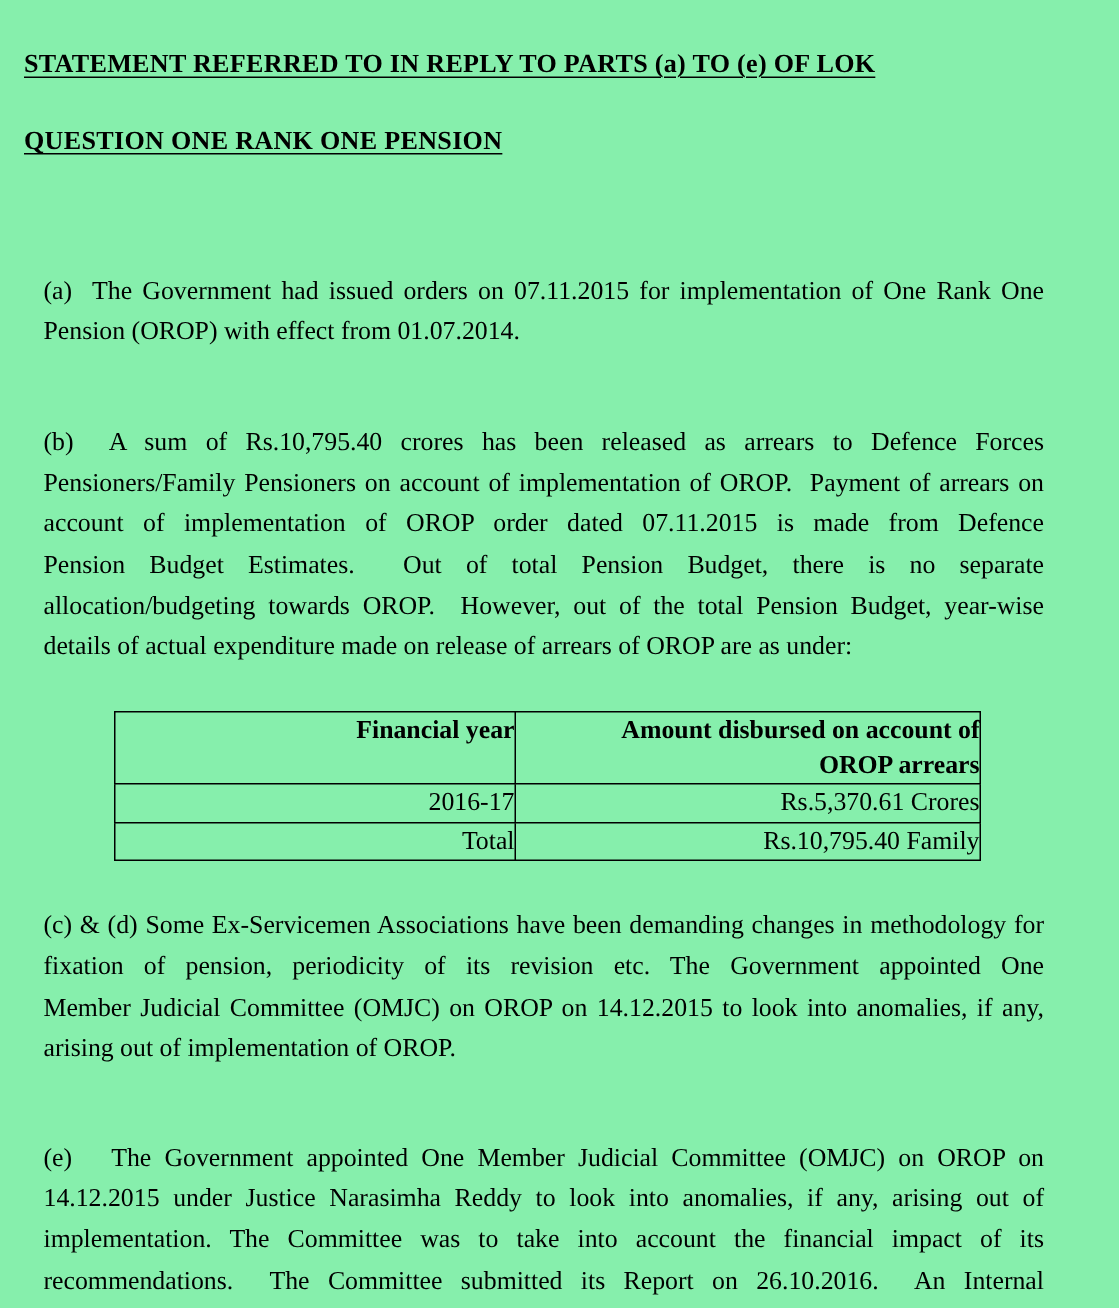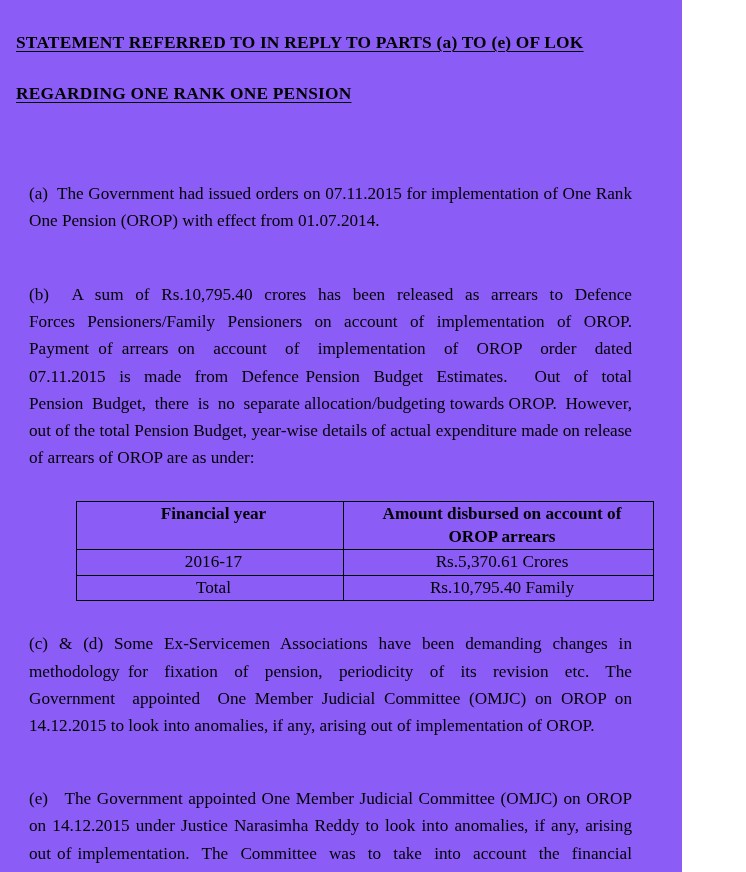--- a/index.html
+++ b/index.html
@@ -9,23 +9,23 @@
   }
   body {
     width: 746px;
     height: 872px;
     overflow: hidden;
     font-family: "Liberation Serif", "DejaVu Serif", serif;
     color: #000000;
   }
   .page {
     position: relative;
-    width: 682px;
+    width: 746px;
     height: 872px;
-    background: #8b5cf6;
+    background: #86efac;
     box-sizing: border-box;
     padding: 30px 37px 0 16px;
   }
   .doc-heading {
     font-size: 17.4px;
     font-weight: bold;
     line-height: 25.5px;
     text-align: justify;
     text-align-last: left;
     letter-spacing: 0.2px;
@@ -55,40 +55,40 @@
   }
   table.orop {
     border-collapse: collapse;
     width: 561px;
     table-layout: fixed;
   }
   table.orop td, table.orop th {
     border: 1px solid #000000;
     font-size: 17.2px;
     line-height: 22.5px;
-    text-align: center;
+    text-align: right;
     vertical-align: top;
     padding: 1px 0 1px 7px;
     font-weight: normal;
   }
   table.orop th {
     font-weight: bold;
   }
   table.orop .c1 { width: 259px; }
   table.orop .c2 { width: 302px; }
   table.orop thead th {
     height: 44px;
   }
 </style>
 </head>
 <body>
 
 <div class="page">
 
-  <div class="doc-heading"><span class="hl">STATEMENT  REFERRED  TO  IN  REPLY  TO  PARTS  (a)  TO  (e)  OF  LOK</span><br><br><span class="hl">REGARDING ONE RANK ONE PENSION</span></div>
+  <div class="doc-heading"><span class="hl">STATEMENT  REFERRED  TO  IN  REPLY  TO  PARTS  (a)  TO  (e)  OF  LOK</span><br><br><span class="hl">QUESTION ONE RANK ONE PENSION</span></div>
 
   <div class="gap-a"></div>
 
   <p class="para">(a)  The Government had issued orders on 07.11.2015 for implementation of One Rank One Pension (OROP) with effect from 01.07.2014.</p>
 
   <div class="gap-b"></div>
 
   <p class="para">(b)    A  sum  of  Rs.10,795.40  crores  has  been  released  as  arrears  to  Defence  Forces Pensioners/Family Pensioners on account of implementation of OROP.  Payment of arrears on  account  of  implementation  of  OROP  order  dated  07.11.2015  is  made  from  Defence Pension  Budget  Estimates.    Out  of  total  Pension  Budget,  there  is  no  separate allocation/budgeting towards OROP.  However, out of the total Pension Budget, year-wise details of actual expenditure made on release of arrears of OROP are as under:</p>
 
   <div class="gap-tbl-top"></div>

